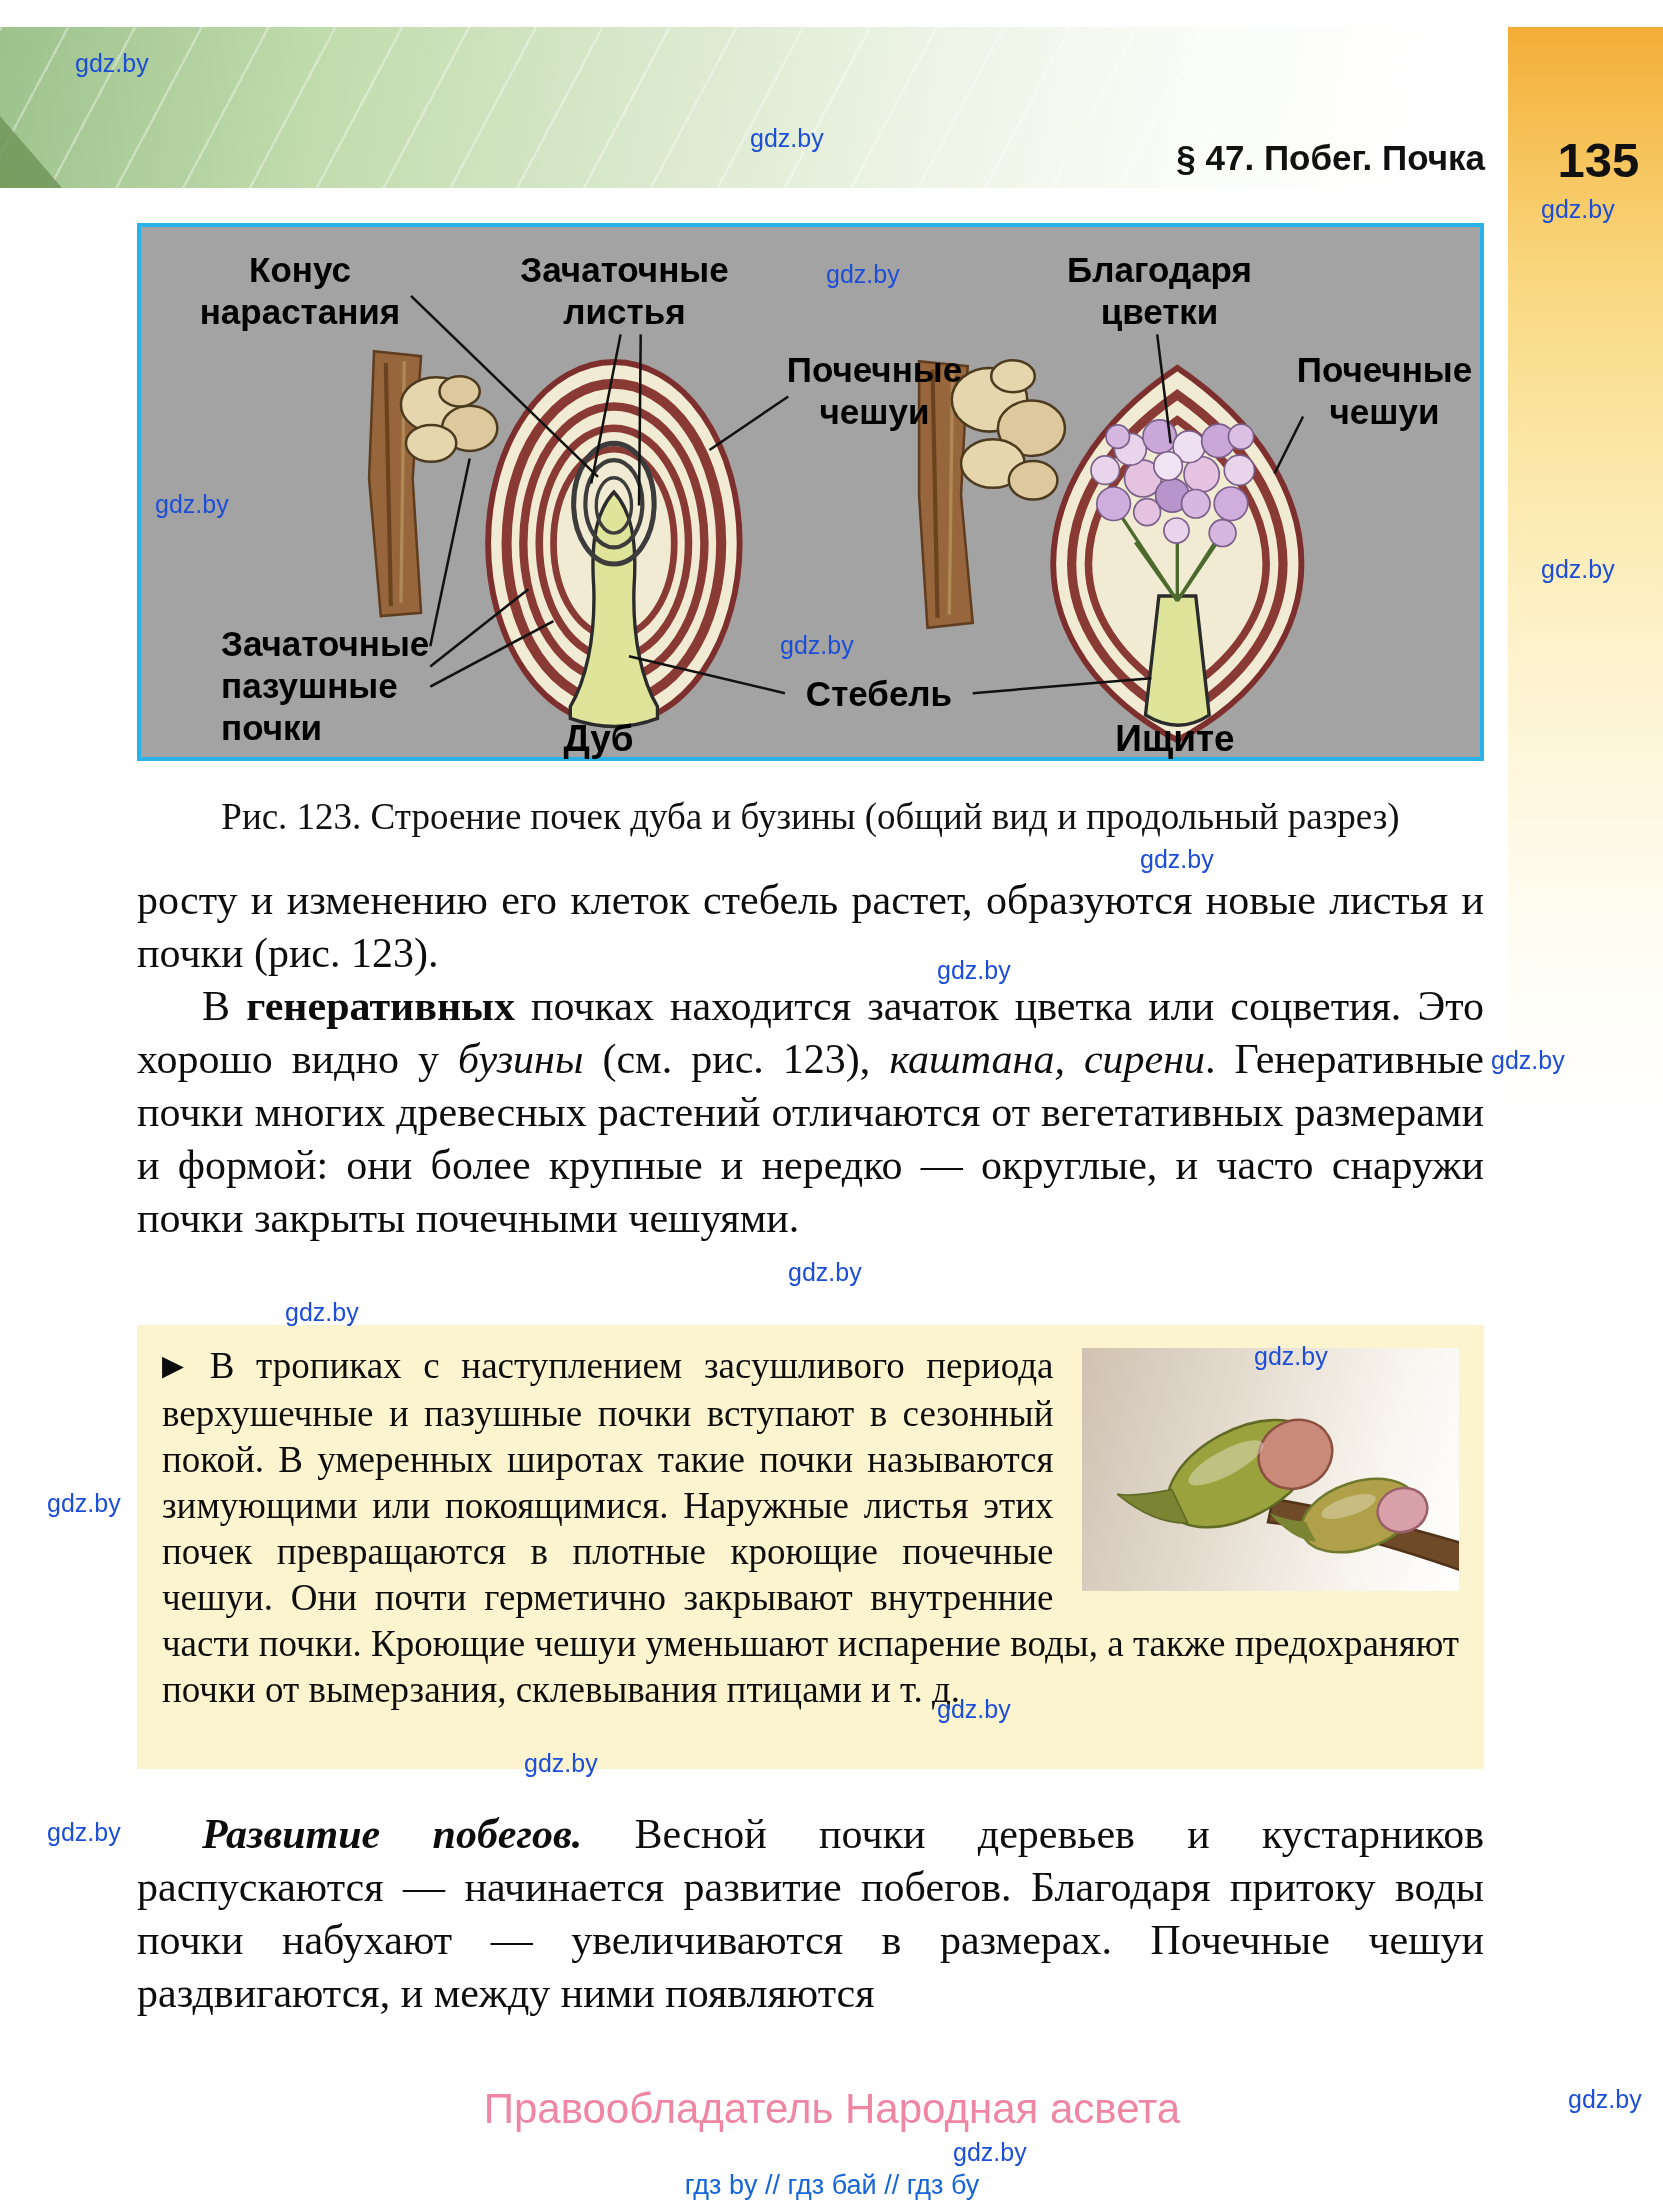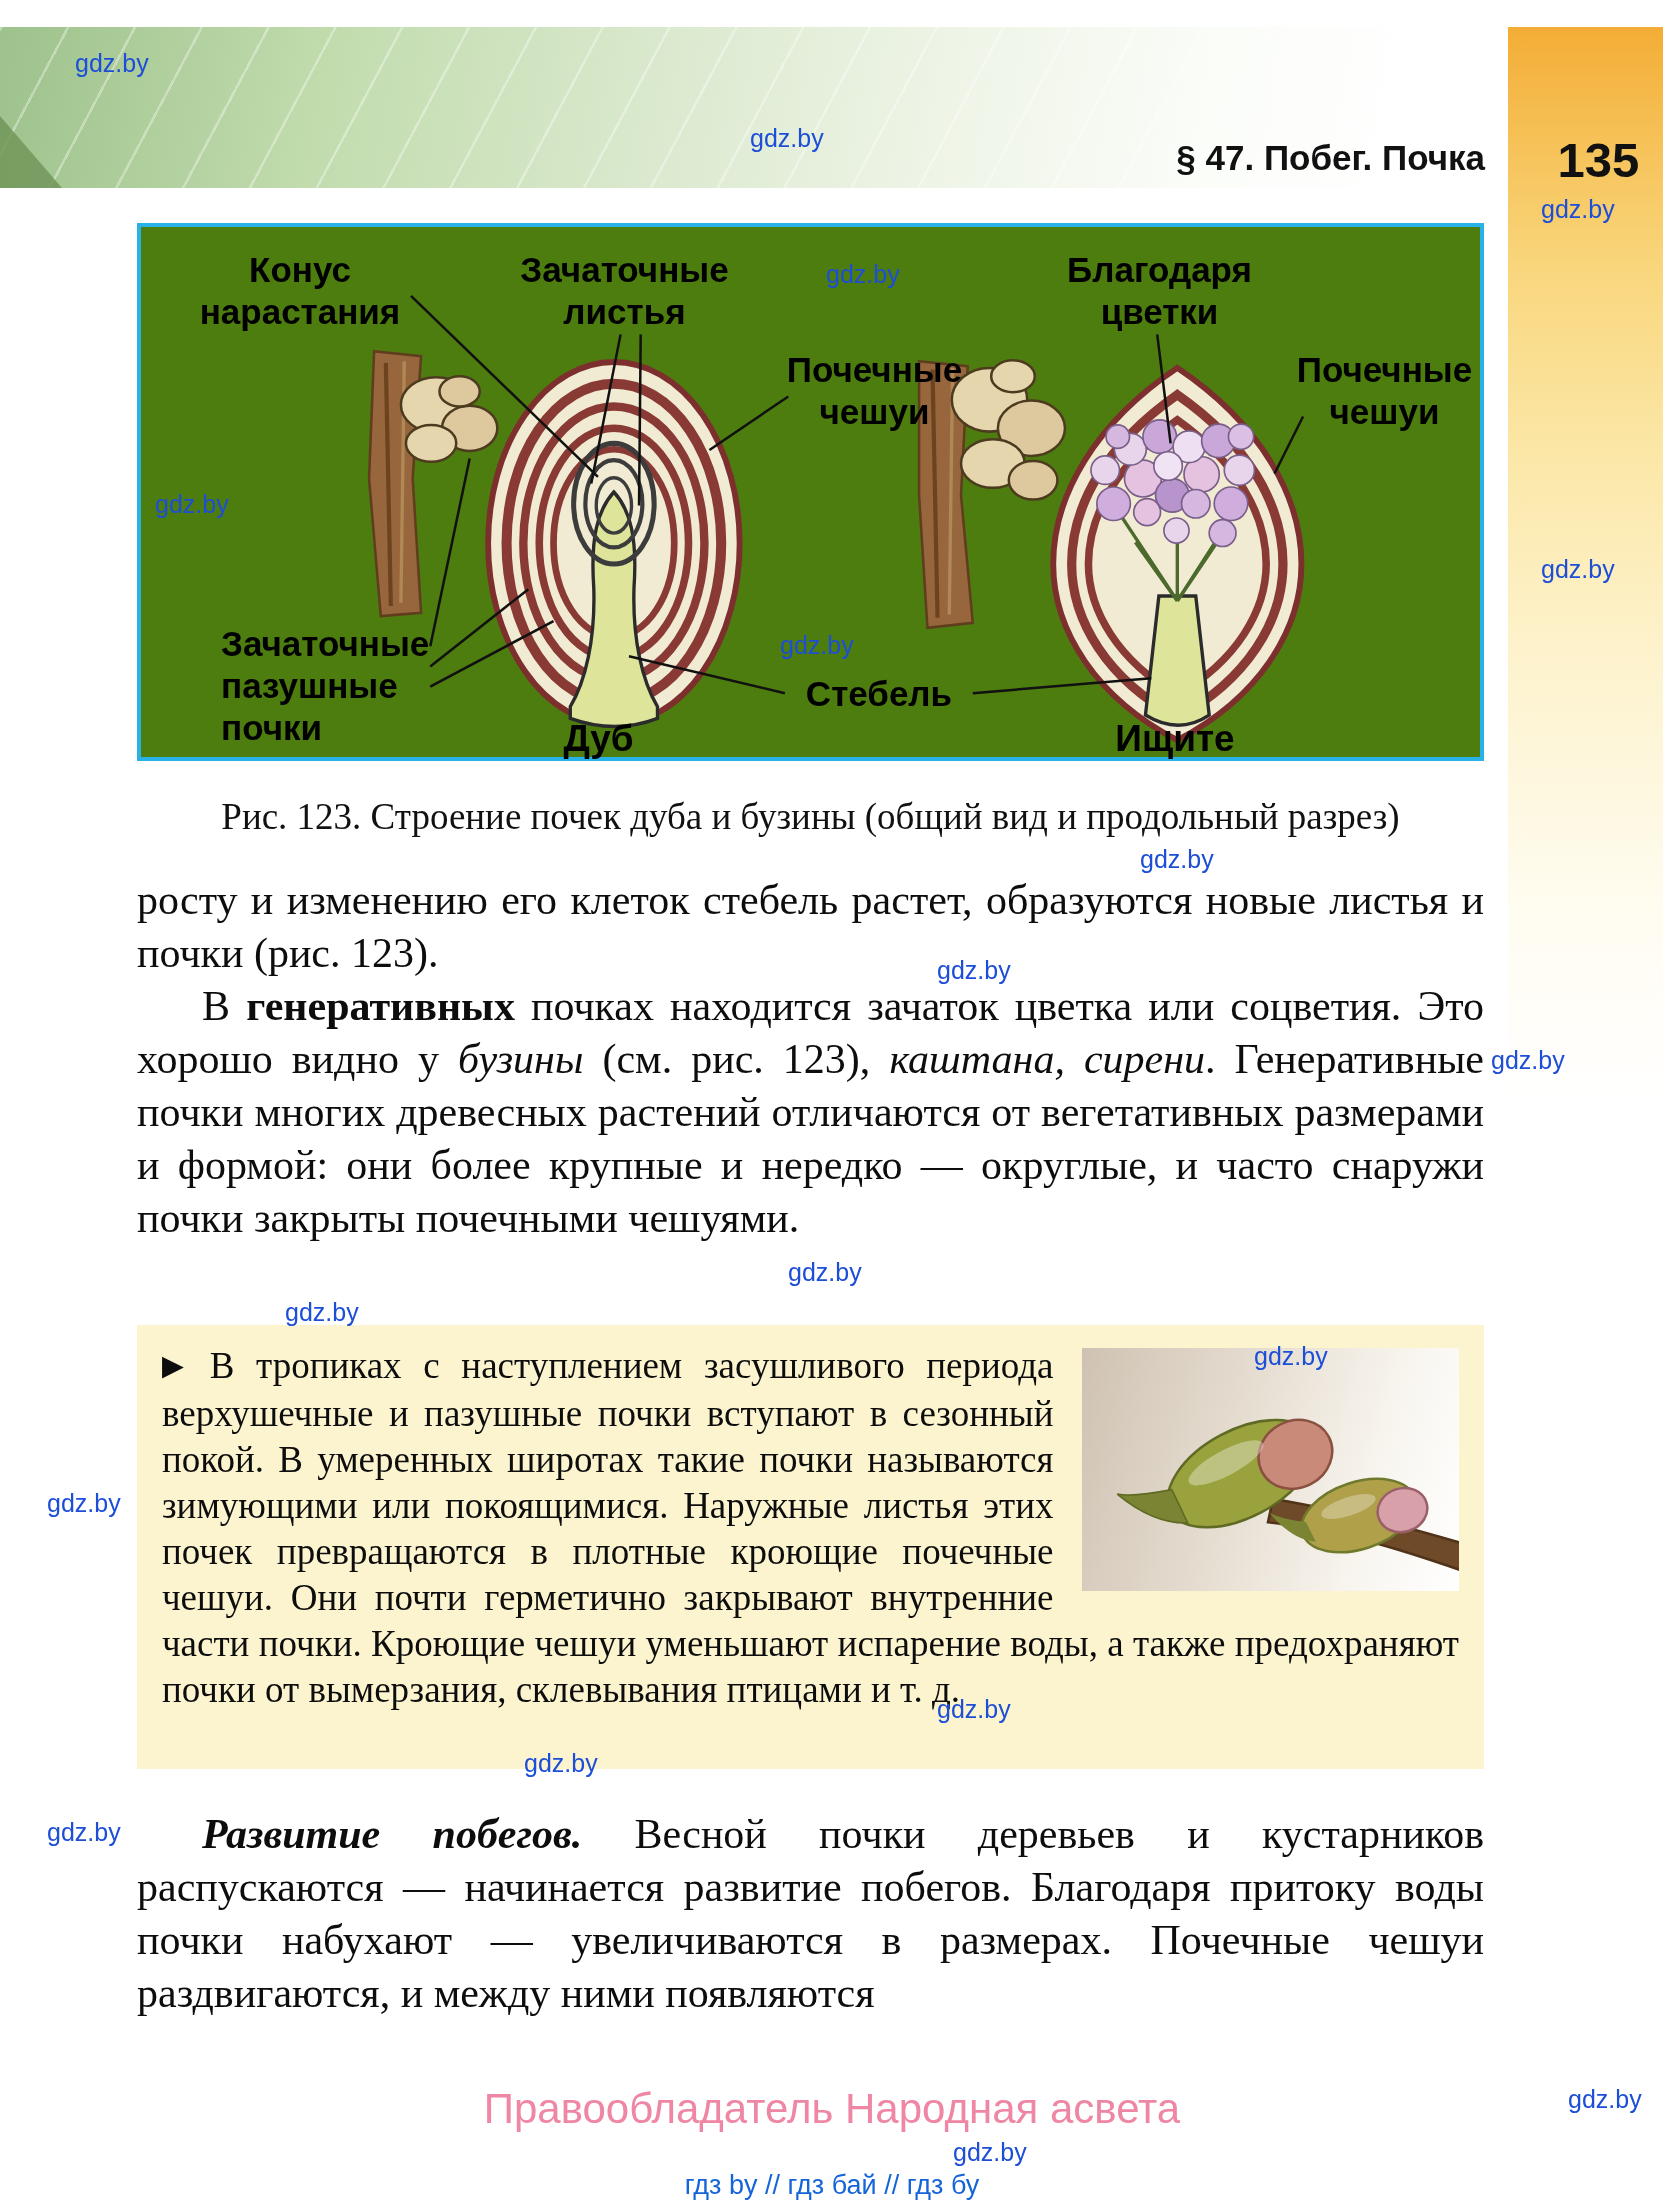--- a/index.html
+++ b/index.html
@@ -17,21 +17,21 @@
     clip-path:polygon(0 0,0 100%,100% 100%);opacity:.85;}
   
   .right-col{position:absolute;left:1508px;top:27px;width:155px;height:1124px;
     background:linear-gradient(#f3ad36 0%,#f6c157 10%,#f9d77e 22%,#fbe7a7 38%,#fdf2cb 55%,#fffcf0 78%,#ffffff 96%);}
   .page-number{position:absolute;left:1508px;top:132px;width:181px;text-align:center;
     font-family:"Liberation Sans",sans-serif;font-weight:bold;font-size:49px;color:#111;}
   .section-title{position:absolute;right:179px;top:138px;
     font-family:"Liberation Sans",sans-serif;font-weight:bold;font-size:35px;color:#111;}
   
   .figure-box{position:absolute;left:137px;top:223px;width:1347px;height:538px;box-sizing:border-box;
-    border:4.2px solid #29b2e8;background:#4d7c0f;}
+    border:4.2px solid #29b2e8;background:#a3a3a3;}
   .figure-box svg{position:absolute;left:0;top:0;}
   .fig-label{position:absolute;font-family:"Liberation Sans",sans-serif;font-weight:bold;
     font-size:35px;line-height:42px;color:#000;text-align:center;}
   .fig-label.left{text-align:left;}
   .fig-name{font-size:37px;}
   .caption{position:absolute;left:137px;top:795px;width:1347px;text-align:center;
     font-size:37px;color:#111;}
   
   .body-block{position:absolute;left:137px;width:1347px;font-size:42px;line-height:53px;
     text-align:justify;color:#0d0d0d;}

